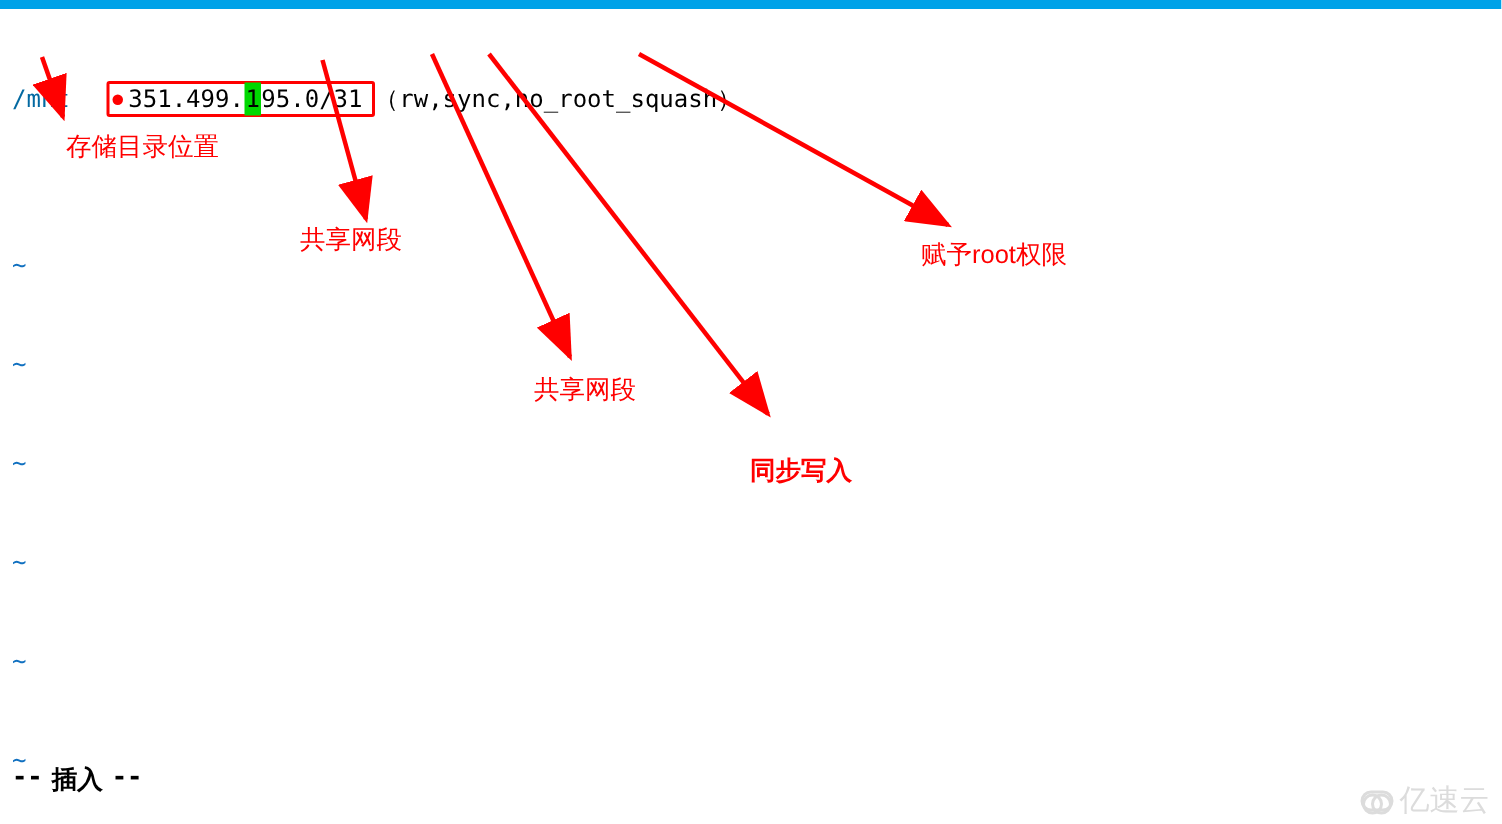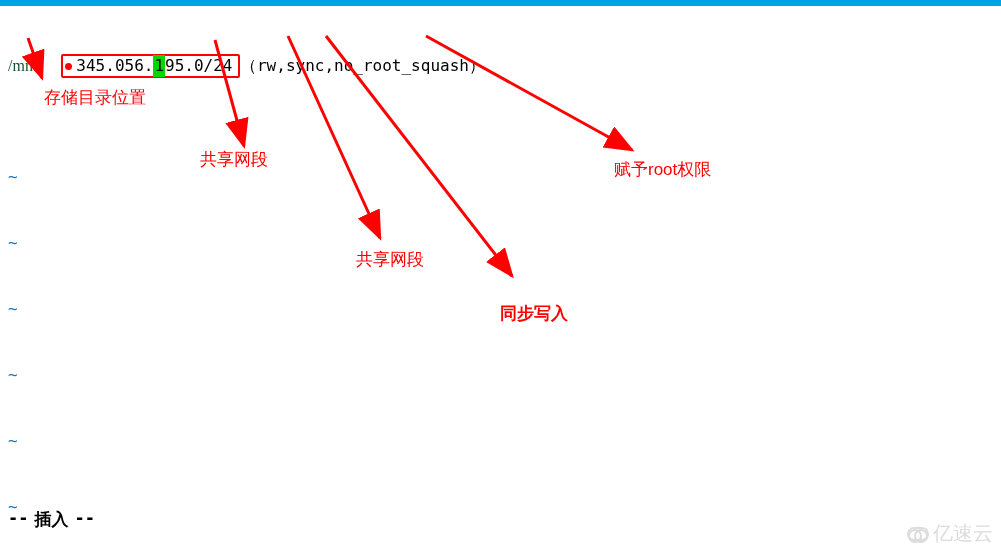--- a/index.html
+++ b/index.html
@@ -22,21 +22,21 @@
       font-size: 16px;
       line-height: 22px;
       white-space: pre;
       color: #000;
     }
     .line1 {
       display: flex;
       align-items: center;
       height: 24px;
     }
-    .mnt { color: #14532d; font-family: Liberation Serif, serif; }
+    .mnt { color: #0369a1; }
     .space-gap { display: inline-block; width: 22px; }
     .ip-box {
       border: 2px solid #ff0000;
       padding: 0 6px 0 2px;
       display: inline-flex;
       align-items: center;
       height: 24px;
       border-radius: 2px;
       position: relative;
       margin-left: 2px;
@@ -118,21 +118,21 @@
 <body>
 
 <div class="titlebar"></div>
 
 <div class="editor">
   <div class="line1">
     <span class="mnt">/mnt</span>
     <span class="space-gap"></span>
     <span class="ip-box">
       <span class="red-dot"></span>
-      <span>345.056.</span><span class="cursor-bg">1</span><span>95.0/24</span>
+      <span>351.499.</span><span class="cursor-bg">1</span><span>95.0/31</span>
     </span>
     <span class="paren">（</span><span>rw,sync,no_root_squash</span><span class="paren">）</span>
   </div>
   <div class="tilde-col">
     <div>~</div>
     <div>~</div>
     <div>~</div>
     <div>~</div>
     <div>~</div>
     <div>~</div>

